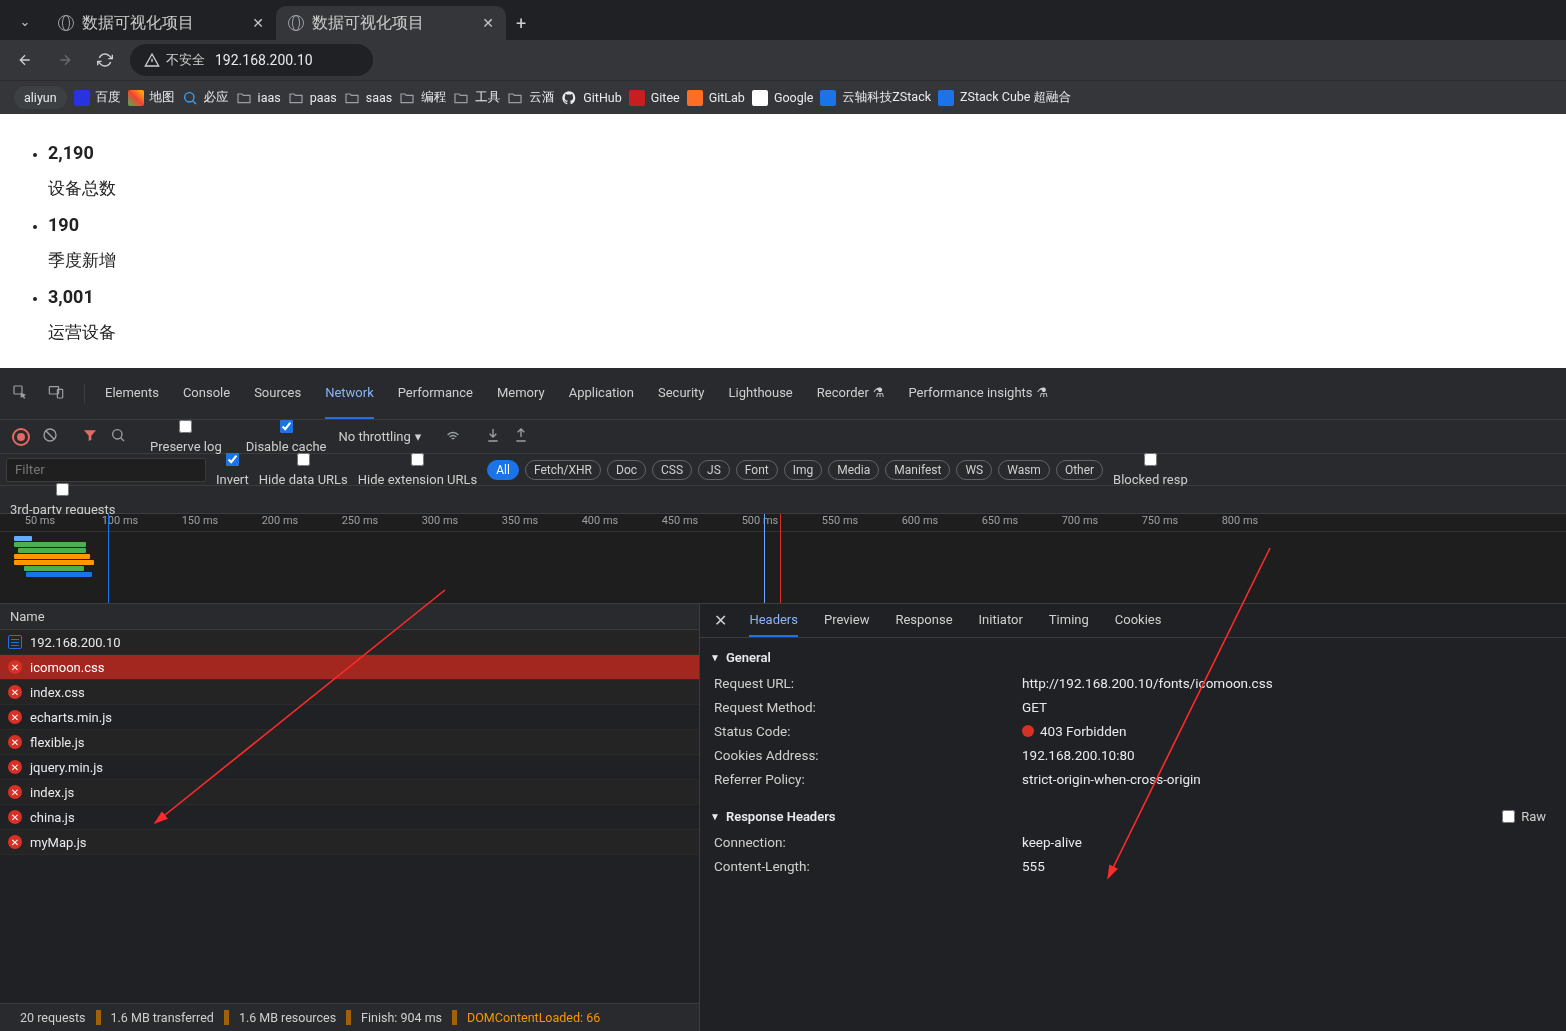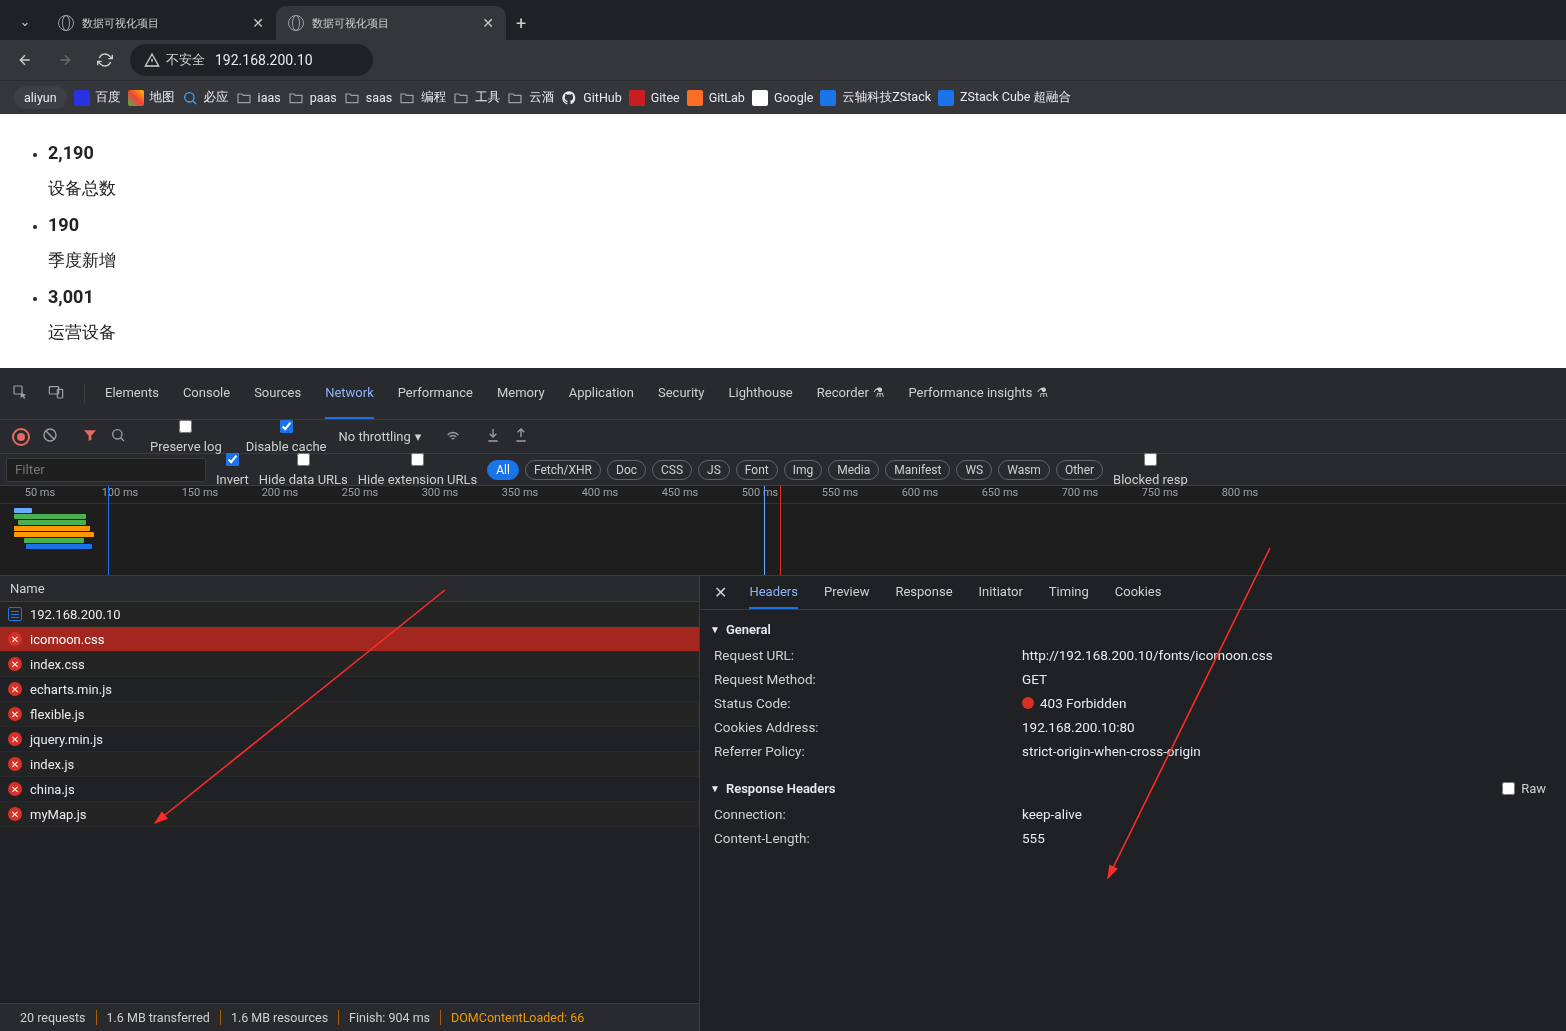--- a/index.html
+++ b/index.html
@@ -5,21 +5,21 @@
 * { margin:0; padding:0; box-sizing:border-box; font-family:-apple-system,"Segoe UI",Roboto,"Microsoft YaHei",sans-serif; }
 body { background:#202124; color:#e8eaed; font-size:13px; width:1566px; height:1031px; overflow:hidden; }
 
 
 .tabstrip { height:40px; background:#202124; display:flex; align-items:flex-end; padding-left:6px; }
 .tabstrip .expand { width:30px; height:30px; border-radius:50%; display:flex; align-items:center; justify-content:center; color:#c7c7c7; margin:0 6px 4px 4px; cursor:pointer;}
 .tab { display:flex; align-items:center; gap:8px; height:34px; padding:0 12px; color:#cfcfcf; border-top-left-radius:10px; border-top-right-radius:10px; min-width:230px; max-width:250px; position:relative;}
 .tab.active { background:#35363a; }
 .tab .globe-icon { width:16px; height:16px; border:1.5px solid #9aa0a6; border-radius:50%; position:relative; }
 .tab .globe-icon::before { content:""; position:absolute; left:50%; top:-1px; bottom:-1px; width:6px; border:1.5px solid #9aa0a6; border-radius:50%; transform:translateX(-50%);}
-.tab .title { flex:1; overflow:hidden; white-space:nowrap; text-overflow:ellipsis; font-size:11px;}
+.tab .title { flex:1; overflow:hidden; white-space:nowrap; text-overflow:ellipsis; font-size:16px;}
 .tab .close { color:#c7c7c7; font-size:14px; cursor:pointer;}
 .newtab { width:30px; height:30px; display:flex; align-items:center; justify-content:center; color:#cfcfcf; font-size:18px; cursor:pointer; margin-bottom:2px;}
 .addrbar { height:40px; background:#35363a; display:flex; align-items:center; gap:10px; padding:0 10px; }
 .navbtn { width:30px; height:30px; display:flex; align-items:center; justify-content:center; color:#cfcfcf; cursor:pointer; border-radius:50%;}
 .navbtn.dim { color:#6b6b6b; }
 .url-pill { flex:0 0 auto; display:flex; align-items:center; gap:10px; background:#202124; color:#e8eaed; height:32px; border-radius:16px; padding:0 60px 0 14px; min-width:220px;}
 .url-pill .warn { display:flex; align-items:center; gap:6px; color:#cfcfcf;}
 .url-text { color:#e8eaed; font-size:14px;}
 .bookbar { height:34px; background:#35363a; display:flex; align-items:center; gap:7px; padding:0 14px; border-top:1px solid #2a2b2e;}
 .bm { display:flex; align-items:center; gap:6px; color:#e8eaed; font-size:12.5px; cursor:pointer;}
@@ -68,21 +68,21 @@
 .reqlist { width:700px; display:flex; flex-direction:column; border-right:1px solid #3c3c3c;}
 .reqlist .hdr { height:26px; display:flex; align-items:center; padding:0 10px; background:#292a2d; border-bottom:1px solid #3c3c3c; color:#cfcfcf;}
 .rows { flex:1; overflow:auto;}
 .row { height:25px; display:flex; align-items:center; gap:8px; padding:0 8px; color:#e8eaed; border-bottom:1px solid #2a2a2a; cursor:pointer;}
 .row:nth-child(odd){ background:#242424;}
 .row.selected { background:#a3261f; color:#fff;}
 .st-doc { width:14px; height:14px; border:1.5px solid #1a73e8; border-radius:2px; position:relative;}
 .st-doc::after{content:"";position:absolute;left:2px;right:2px;top:3px;height:1px;background:#1a73e8;box-shadow:0 3px 0 #1a73e8,0 6px 0 #1a73e8;}
 .st-err { width:14px; height:14px; border-radius:50%; background:#d93025; color:#fff; font-size:10px; display:flex; align-items:center; justify-content:center;}
 .statusbar { height:28px; border-top:1px solid #3c3c3c; background:#292a2d; display:flex; align-items:center; gap:0; padding:0 10px; color:#cfcfcf; font-size:12.5px;}
-.statusbar span { padding:0 10px; border-right:1px solid #a16207;}
+.statusbar span { padding:0 10px; border-right:5px solid #a16207;}
 .statusbar span:last-child{border:none;}
 .statusbar .warn { color:#f29900;}
 
 .detail { flex:1; display:flex; flex-direction:column; background:#202124;}
 .det-tabs { height:34px; display:flex; align-items:center; gap:22px; padding:0 14px; border-bottom:1px solid #3c3c3c;}
 .det-tabs .close { color:#cfcfcf; cursor:pointer; font-size:16px;}
 .det-tab { color:#cfcfcf; cursor:pointer; height:100%; display:flex; align-items:center; border-bottom:2px solid transparent;}
 .det-tab.active { color:#8ab4f8; border-bottom-color:#1a73e8;}
 .det-body { flex:1; overflow:auto; padding:6px 0;}
 .section-hdr { display:flex; align-items:center; gap:6px; padding:6px 10px; color:#e8eaed; font-weight:600;}
@@ -349,20 +349,26 @@
         <span class="pill">WS</span>
         <span class="pill">Wasm</span>
         <span class="pill">Other</span>
       </div>
     <label class="chk">
         <input type="checkbox" style="">
         <span>Blocked resp</span>
       </label>
   </div>
 
+  <div class="dt-filterbar2">
+    <label class="chk">
+        <input type="checkbox" style="">
+        <span>3rd-party requests</span>
+      </label>
+  </div>
 
   <div class="timeline">
     <div class="tl-labels" id="tl-labels">
         <span>50 ms</span>
         <span>100 ms</span>
         <span>150 ms</span>
         <span>200 ms</span>
         <span>250 ms</span>
         <span>300 ms</span>
         <span>350 ms</span>

